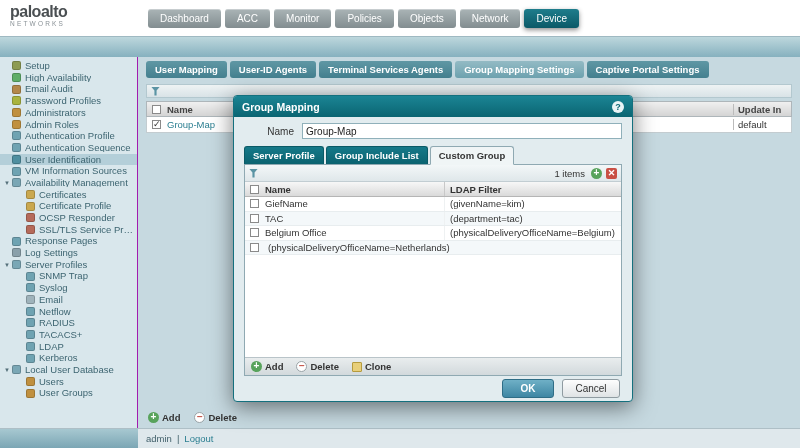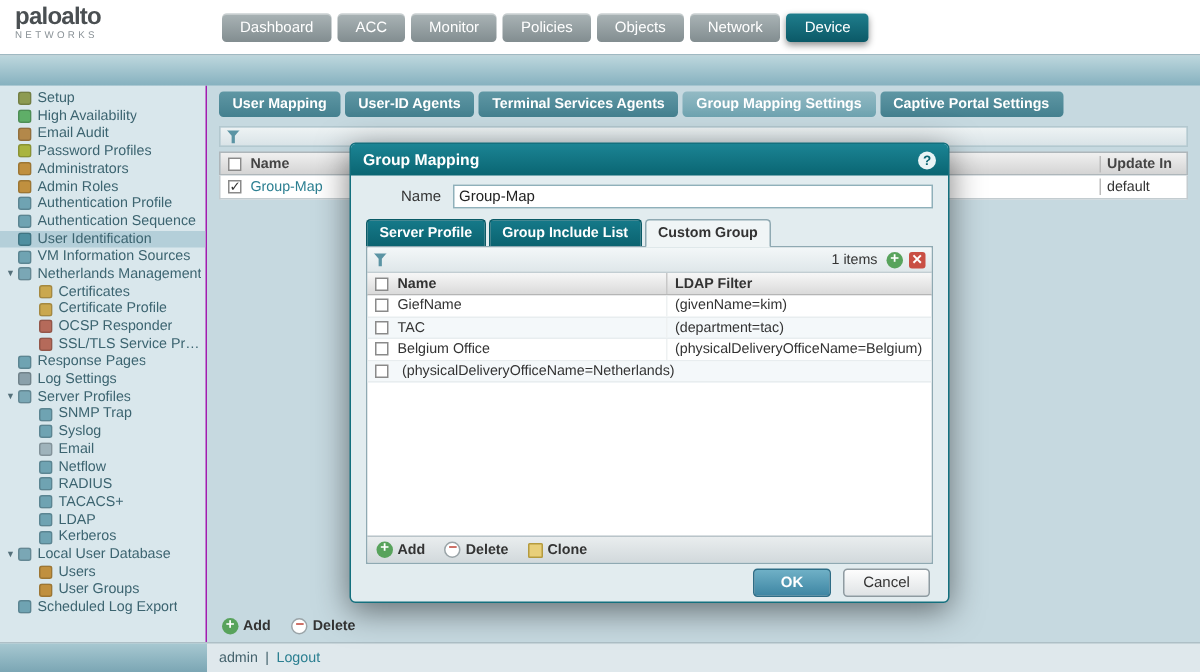--- a/index.html
+++ b/index.html
@@ -153,21 +153,21 @@
     <span class="side-label">User Identification</span>
   </div>
     <div class="side-item">
     <span class="tri hidden">▼</span>
     <span class="icon-sq" style="background: rgb(111, 163, 178);"></span>
     <span class="side-label">VM Information Sources</span>
   </div>
     <div class="side-item">
     <span class="tri">▼</span>
     <span class="icon-sq" style="background: rgb(122, 167, 181);"></span>
-    <span class="side-label">Netherlands Management</span>
+    <span class="side-label">Availability Management</span>
   </div>
     <div class="side-item lvl1">
     <span class="tri hidden">▼</span>
     <span class="icon-sq" style="background: rgb(202, 168, 79);"></span>
     <span class="side-label">Certificates</span>
   </div>
     <div class="side-item lvl1">
     <span class="tri hidden">▼</span>
     <span class="icon-sq" style="background: rgb(202, 168, 79);"></span>
     <span class="side-label">Certificate Profile</span>
@@ -244,25 +244,20 @@
   </div>
     <div class="side-item lvl1">
     <span class="tri hidden">▼</span>
     <span class="icon-sq" style="background: rgb(192, 144, 63);"></span>
     <span class="side-label">Users</span>
   </div>
     <div class="side-item lvl1">
     <span class="tri hidden">▼</span>
     <span class="icon-sq" style="background: rgb(192, 144, 63);"></span>
     <span class="side-label">User Groups</span>
-  </div>
-    <div class="side-item">
-    <span class="tri hidden">▼</span>
-    <span class="icon-sq" style="background: rgb(111, 163, 178);"></span>
-    <span class="side-label">Scheduled Log Export</span>
   </div>
   </div>
 
 <div class="content">
   <div class="content-tabs" id="content-tabs">
       <div class="ctab">User Mapping</div>
       <div class="ctab">User-ID Agents</div>
       <div class="ctab">Terminal Services Agents</div>
       <div class="ctab active">Group Mapping Settings</div>
       <div class="ctab">Captive Portal Settings</div>

